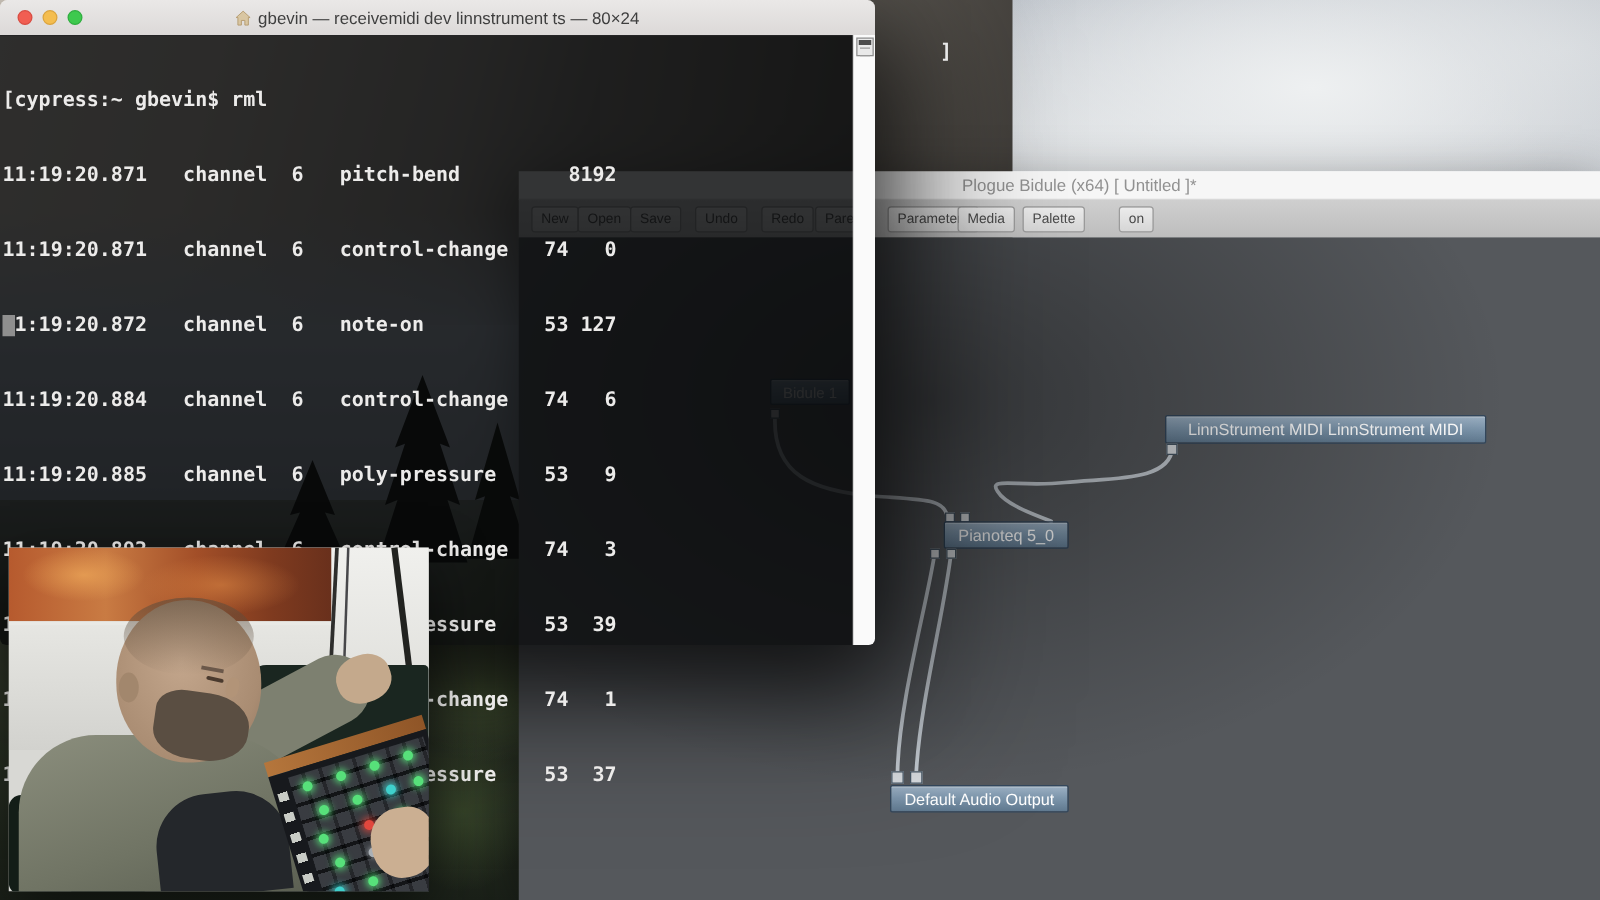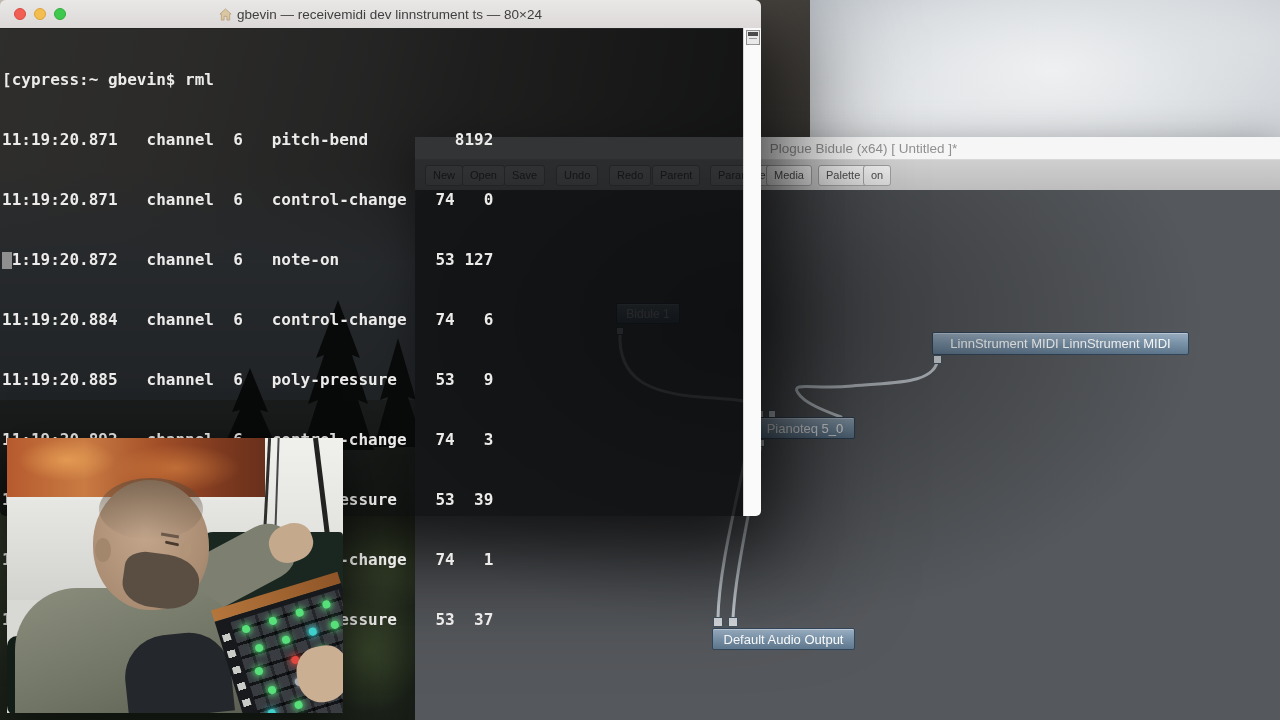--- a/index.html
+++ b/index.html
@@ -39,21 +39,21 @@
   .bd-canvas{position:absolute;left:0;top:53px;width:865px;height:530px;background:#55585c;overflow:hidden;}
   .canvas-shade{position:absolute;inset:0;pointer-events:none;
     background:radial-gradient(640px 430px at 330px 130px,rgba(0,0,0,.40),rgba(0,0,0,0) 72%);}
   .cables{position:absolute;left:0;top:0;}
   .node{position:absolute;box-sizing:border-box;text-align:center;color:#fff;font-size:13px;
     background:linear-gradient(180deg,#9db1c4 0%,#7e97ad 45%,#60798f 100%);
     border:1px solid #33475c;border-radius:2px;box-shadow:inset 0 1px 0 rgba(255,255,255,.35);
     white-space:nowrap;overflow:hidden;}
   .port{position:absolute;background:#d9dde1;border:1px solid #465664;box-sizing:border-box;}
   
-  .term{position:absolute;left:0;top:0;width:761px;height:516px;border-radius:6px 6px 5px 5px;
+  .term{position:absolute;left:0;top:0;width:700px;height:516px;border-radius:6px 6px 5px 5px;
     box-shadow:26px 34px 110px 14px rgba(0,0,0,.50),0 26px 70px rgba(0,0,0,.55);}
   .t-title{height:28px;background:linear-gradient(#eae8e7,#dcd9d8);border-bottom:1px solid #a9a6a4;
     border-radius:6px 6px 0 0;display:flex;align-items:center;position:relative;}
   .dot{width:12px;height:12px;border-radius:50%;margin-right:8px;}
   .dots{display:flex;position:absolute;left:14px;top:8px;}
   .t-title-text{width:100%;text-align:center;color:#3f3f3f;font-size:13.5px;
     display:flex;align-items:center;justify-content:center;gap:5px;}
   .home-ic{width:13px;height:13px;display:inline-block;}
   .t-body{position:absolute;left:0;top:28px;right:0;bottom:0;background:rgba(7,8,10,.82);
     border-radius:0 0 5px 5px;}
@@ -143,21 +143,21 @@
     <div class="bd-toolbar">
       <div class="bd-btn" style="left:10px">New</div>
       <div class="bd-btn" style="left:47px">Open</div>
       <div class="bd-btn" style="left:89px">Save</div>
       <div class="bd-btn" style="left:141px">Undo</div>
       <div class="bd-btn" style="left:194px">Redo</div>
       <div class="bd-btn" style="left:237px">Parent</div>
       <div class="bd-btn" style="left:295px">Parameters</div>
       <div class="bd-btn" style="left:351px">Media</div>
       <div class="bd-btn" style="left:403px">Palette</div>
-      <div class="bd-btn" style="left:448px">on</div>
+      <div class="bd-btn" style="left:480px">on</div>
     </div>
     <div class="bd-canvas">
       <svg class="cables" width="865" height="530" viewBox="0 0 865 530">
         <g fill="none" stroke="#c7ced5" stroke-width="3" stroke-linecap="round">
           <path d="M205,143 C203,190 235,203 285,207 C325,210 341,209 343,224"></path>
           <path d="M523,168 C521,196 472,192 437,196 C400,200 375,191 383,203 C389,213 410,221 426,227"></path>
           <path d="M333,251 C327,292 304,372 303,428"></path>
           <path d="M346,251 C341,297 321,372 318,428"></path>
         </g>
       </svg>

